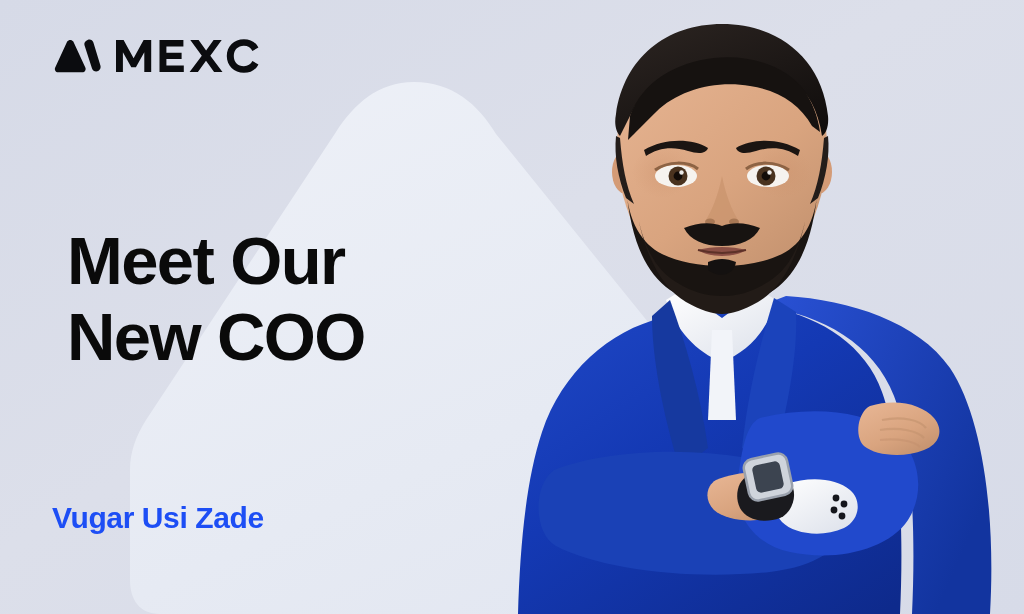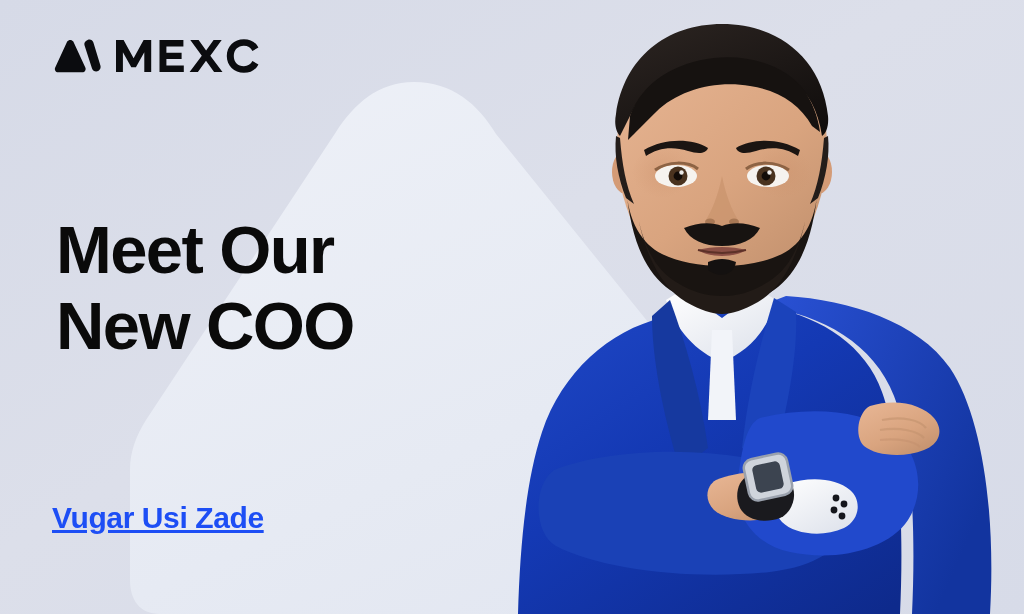--- a/index.html
+++ b/index.html
@@ -41,41 +41,40 @@
   .logo-word {
     display: block;
     line-height: 1;
   }
 
   
   .headline {
     position: absolute;
     left: 52px;
     top: 208px;
-    margin: 4px;
+    margin: 15px;
     color: #0a0a0a;
     font-size: 67px;
     font-weight: 700;
     line-height: 1.14;
     letter-spacing: -1.6px;
     white-space: pre-line;
   }
 
   
   .name {
     position: absolute;
     left: 52px;
     top: 503px;
     margin: 0;
     color: #1d4ef5;
     font-size: 30px;
     font-weight: 700;
     line-height: 1;
     letter-spacing: -0.4px;
-    text-decoration: underline;
   }
 
   
   .portrait {
     position: absolute;
     left: 430px;
     top: 0;
     width: 594px;
     height: 614px;
     pointer-events: none;

